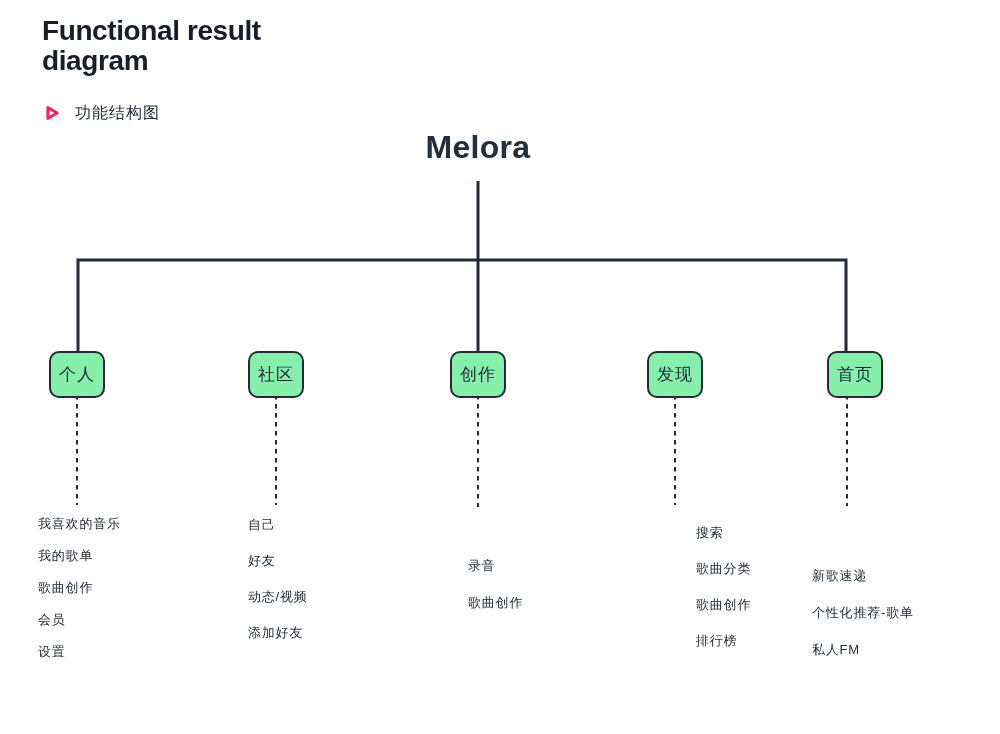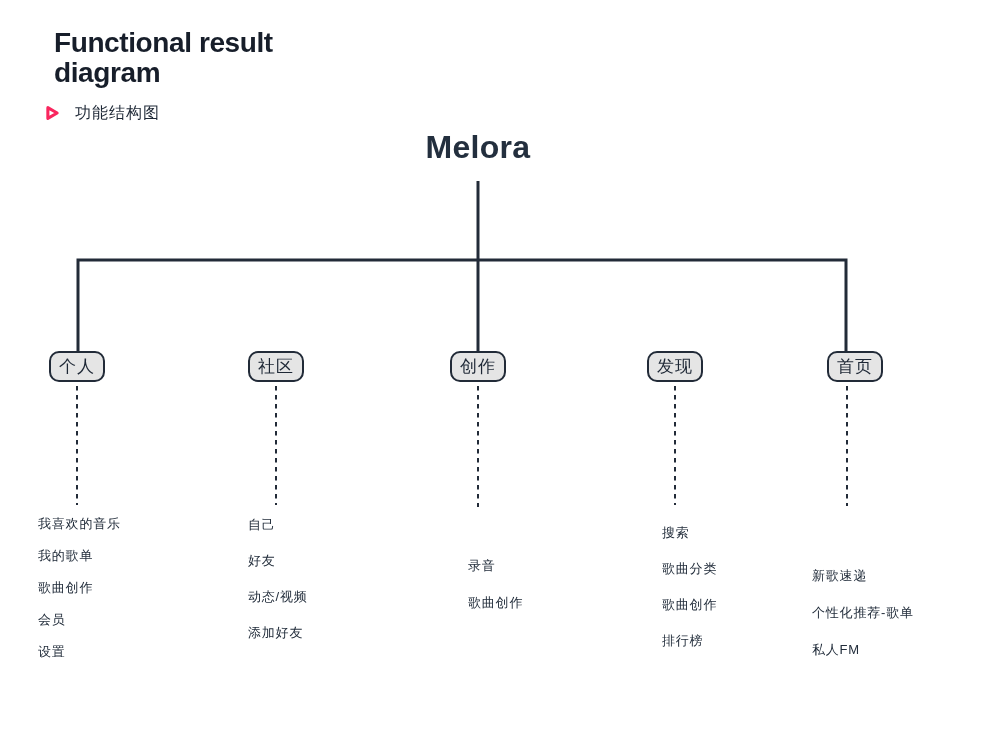--- a/index.html
+++ b/index.html
@@ -15,21 +15,21 @@
     overflow: hidden;
     font-family: "Liberation Sans", "DejaVu Sans", sans-serif;
     color: #222d3b;
   }
 
   
   .page-title {
     position: absolute;
     left: 38px;
     top: 12px;
-    margin: 16px;
+    margin: 4px;
     max-width: 235px;
     font-size: 28px;
     line-height: 1.06;
     font-weight: 800;
     letter-spacing: -0.4px;
     color: #171e2a;
   }
   .subtitle {
     position: absolute;
     left: 40px;
@@ -76,24 +76,24 @@
     stroke-dasharray: 4.5 4.5;
     fill: none;
   }
 
   
   .node {
     position: absolute;
     top: 351px;
     transform: translateX(-50%);
     height: 27px;
-    padding: 0 8px;
+    padding: 8px 8px;
     border: 2px solid #222b38;
     border-radius: 10px;
-    background: #e5e5e5;
+    background: #86efac;
     display: flex;
     align-items: center;
     justify-content: center;
     font-size: 17px;
     letter-spacing: 1px;
     color: #1d2735;
     white-space: nowrap;
   }
   .node-1 { left: 77px; }
   .node-2 { left: 276px; }
@@ -109,21 +109,21 @@
     list-style: none;
     font-size: 13px;
     letter-spacing: 0.8px;
     color: #222d3b;
     white-space: nowrap;
   }
   .list li { display: flex; align-items: center; }
   .list-1 { left: 38px;  top: 508px; }  .list-1 li { height: 32px; }
   .list-2 { left: 248px; top: 507px; }  .list-2 li { height: 36px; }
   .list-3 { left: 468px; top: 547px; }  .list-3 li { height: 37px; }
-  .list-4 { left: 662px; top: 515px; }  .list-4 li { height: 36px; }
+  .list-4 { left: 696px; top: 515px; }  .list-4 li { height: 36px; }
   .list-5 { left: 812px; top: 557px; }  .list-5 li { height: 37px; }
 </style>
 </head>
 <body>
 
 <div class="canvas">
 
   <h1 class="page-title">Functional result diagram</h1>
 
   <div class="subtitle">

